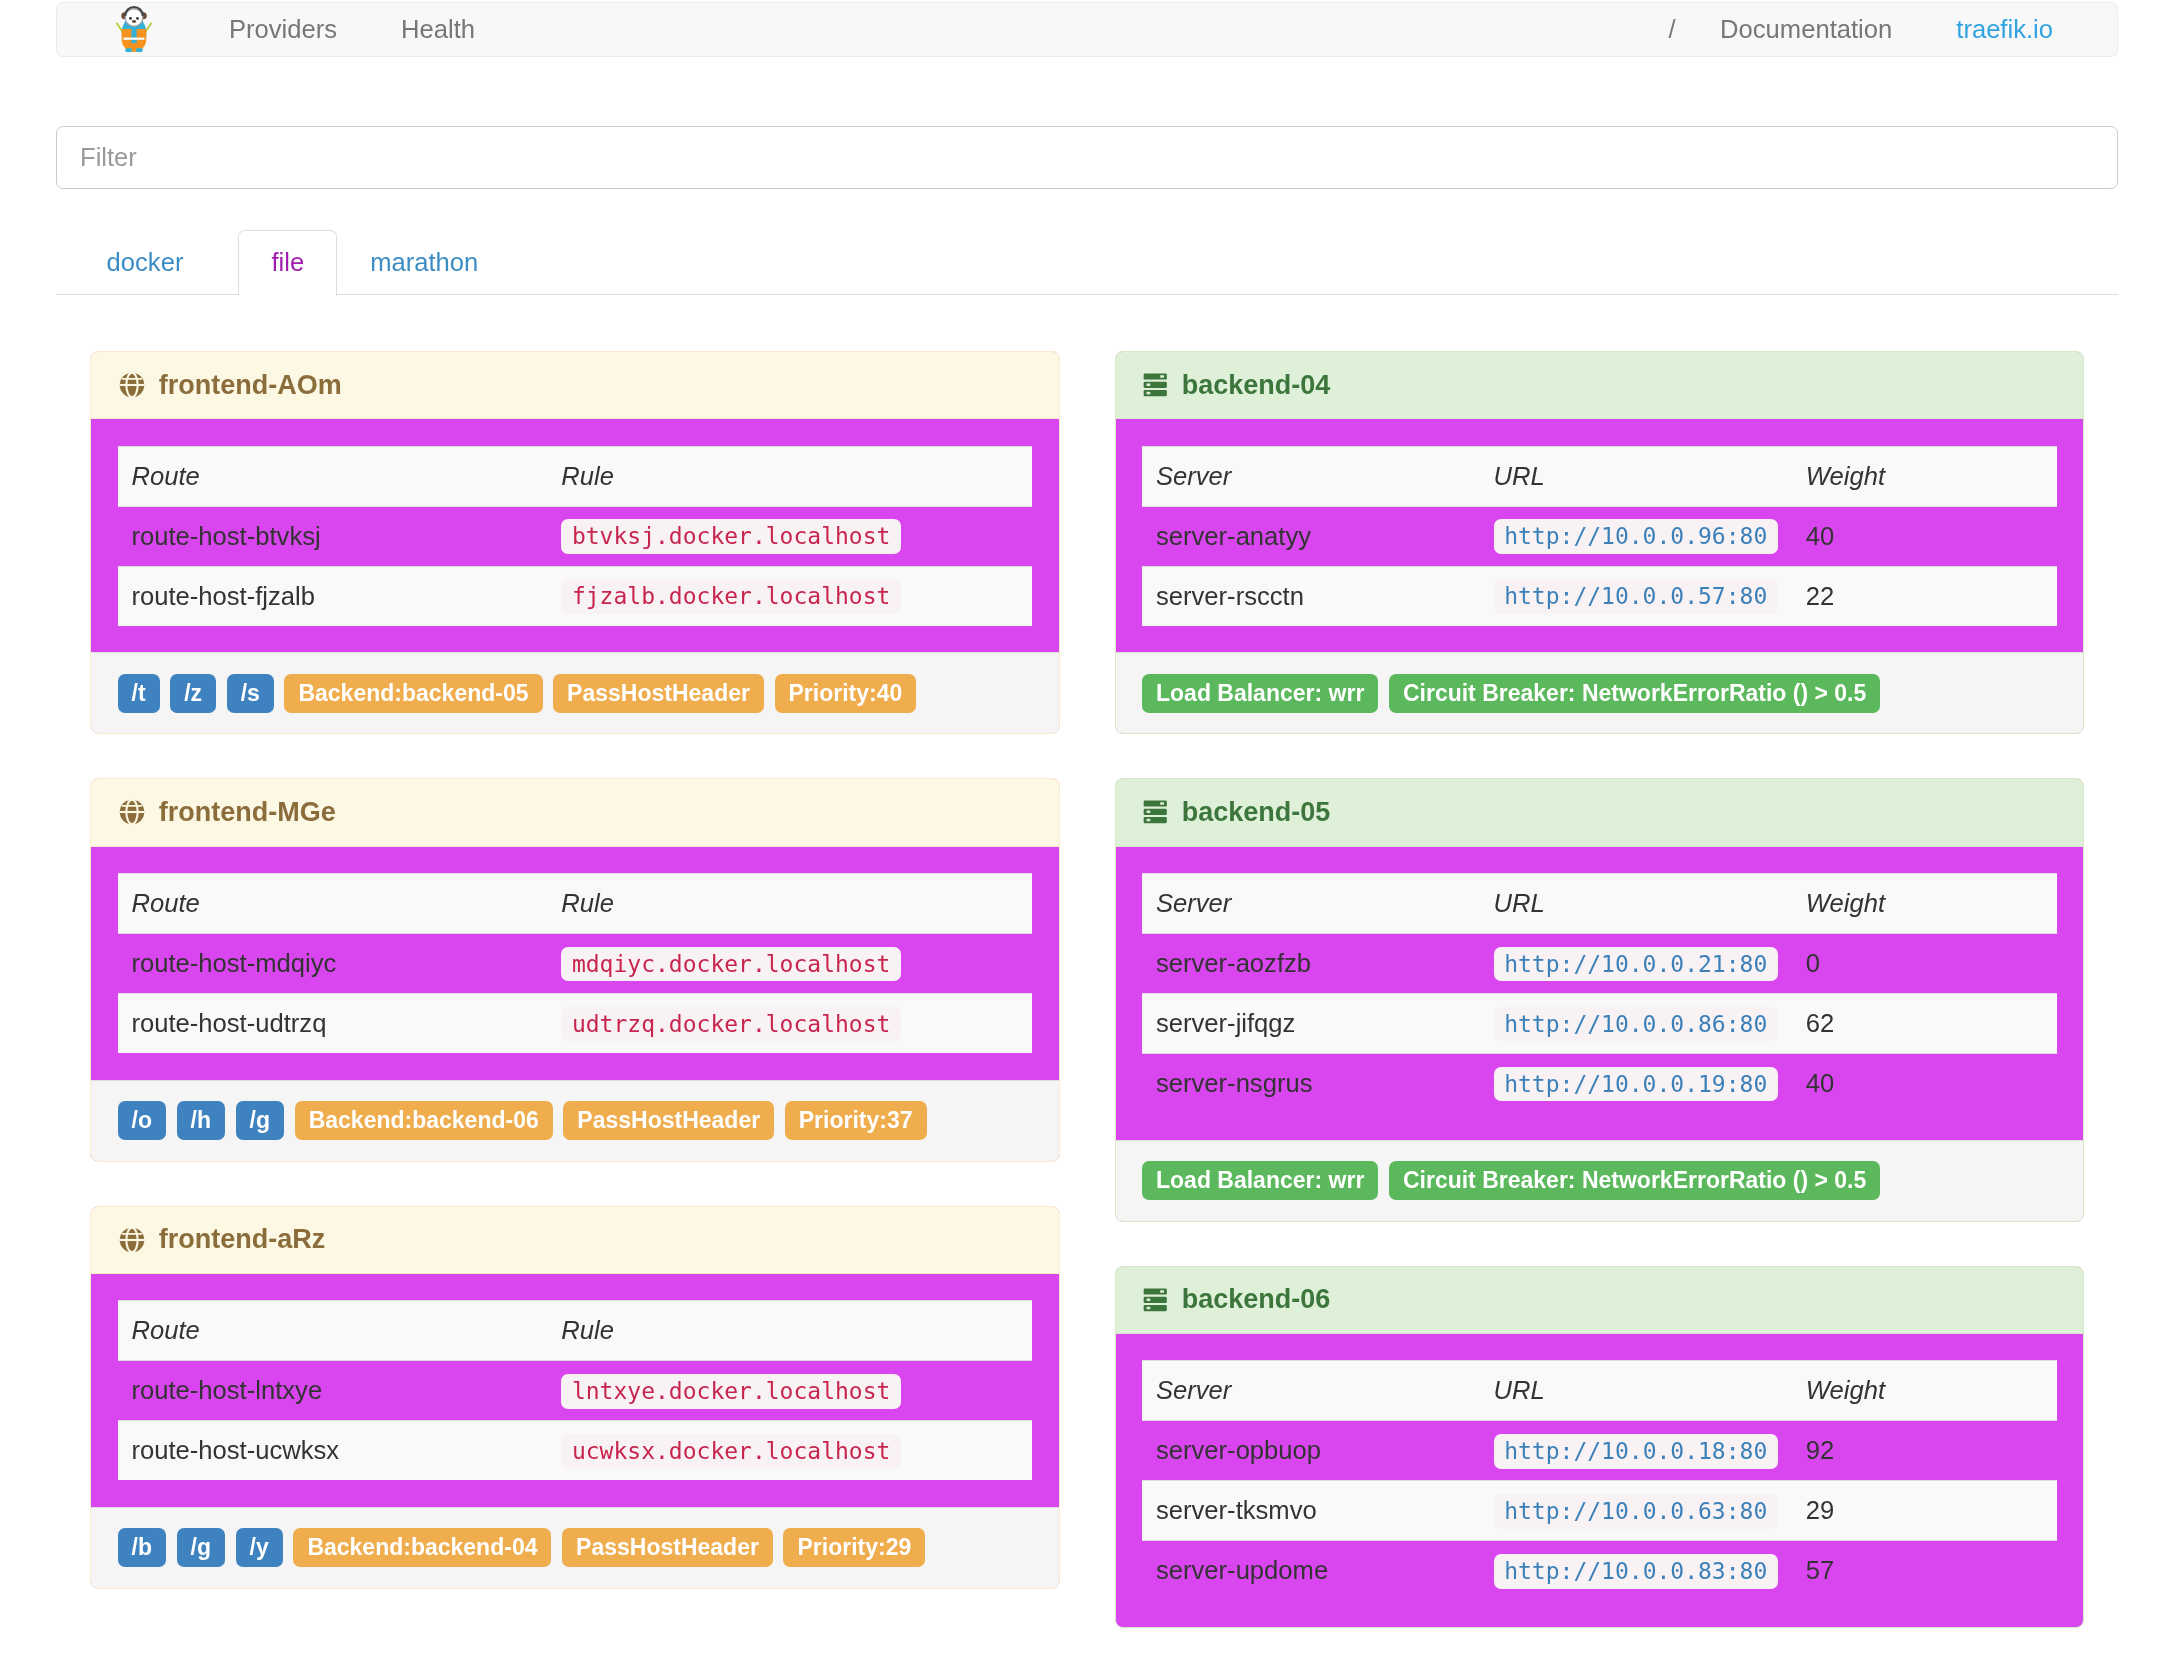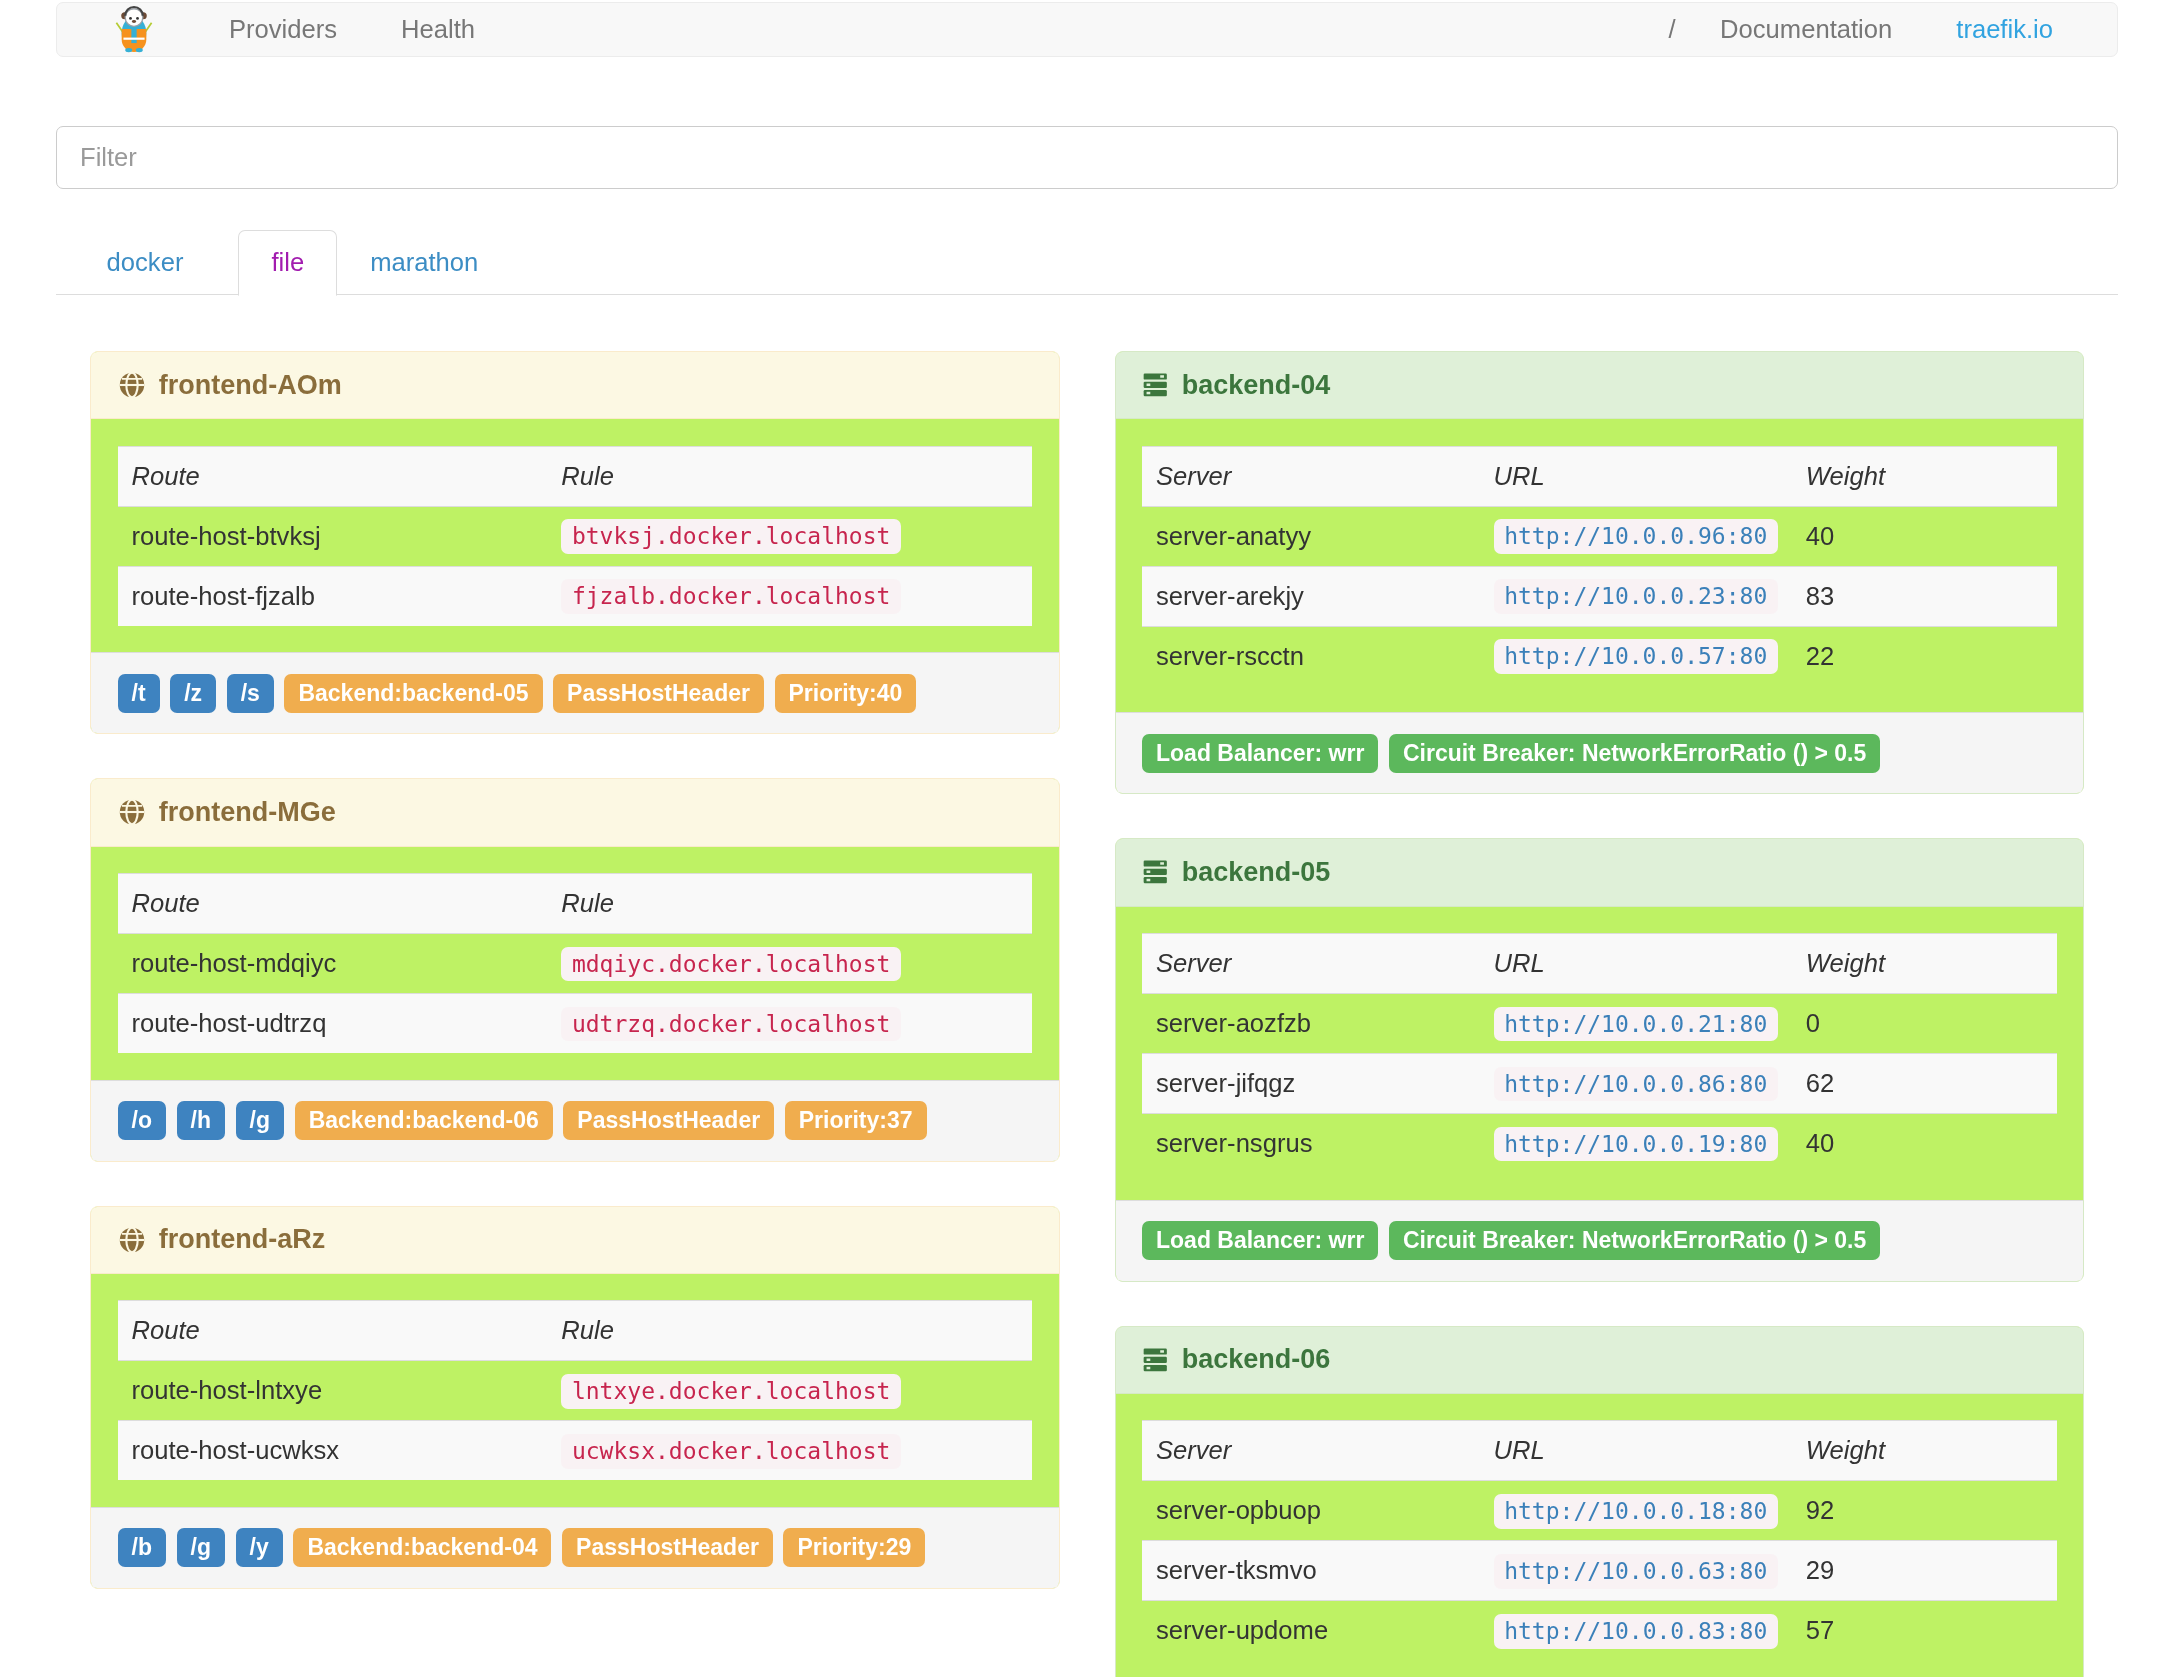--- a/index.html
+++ b/index.html
@@ -50,21 +50,21 @@
   }
   .tab.active { color: #a21caf; background: #fff; border-color: #ddd #ddd #fff #ddd; margin-left: 22px; }
 
   
   .grid {
     display: grid; grid-template-columns: 1fr 1fr;
     column-gap: 55px; padding: 56px 34px 0 34px;
   }
 
   
-  .panel { border-radius: 8px; margin-bottom: 44px; background: #bef264; }
+  .panel { border-radius: 8px; margin-bottom: 44px; background: #d946ef; }
   .panel-warning { border: 1.8px solid #faebcc; }
   .panel-success { border: 1.8px solid #d6e9c6; }
   .panel-heading {
     display: flex; align-items: center; gap: 13.2px;
     padding: 17.6px 26.5px; font-size: 27px; font-weight: bold;
     border-radius: 6.2px 6.2px 0 0;
   }
   .panel-warning > .panel-heading { background: #fcf8e3; color: #8a6d3b; border-bottom: 1.8px solid #faebcc; }
   .panel-success > .panel-heading { background: #dff0d8; color: #3c763d; border-bottom: 1.8px solid #d6e9c6; }
   .panel-heading .icon { display: inline-flex; }
@@ -299,25 +299,20 @@
             <th class="col-weight">Weight</th>
           </tr>
         </thead>
         <tbody>
                 <tr>
                   <td>server-anatyy</td>
                   <td><a class="code url-code">http://10.0.0.96:80</a></td>
                   <td>40</td>
                 </tr>
                 <tr>
-                  <td>server-arekjy</td>
-                  <td><a class="code url-code">http://10.0.0.23:80</a></td>
-                  <td>83</td>
-                </tr>
-                <tr>
                   <td>server-rscctn</td>
                   <td><a class="code url-code">http://10.0.0.57:80</a></td>
                   <td>22</td>
                 </tr>
               </tbody>
       </table>
     </div>
     <div class="panel-footer">
             <span class="tag tag-green">Load Balancer: wrr</span>
             <span class="tag tag-green">Circuit Breaker: NetworkErrorRatio () &gt; 0.5</span>

